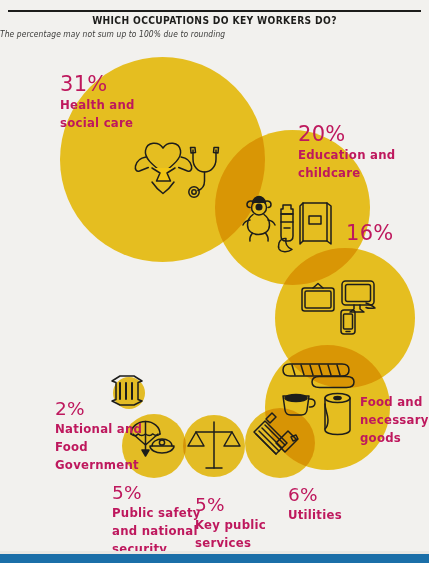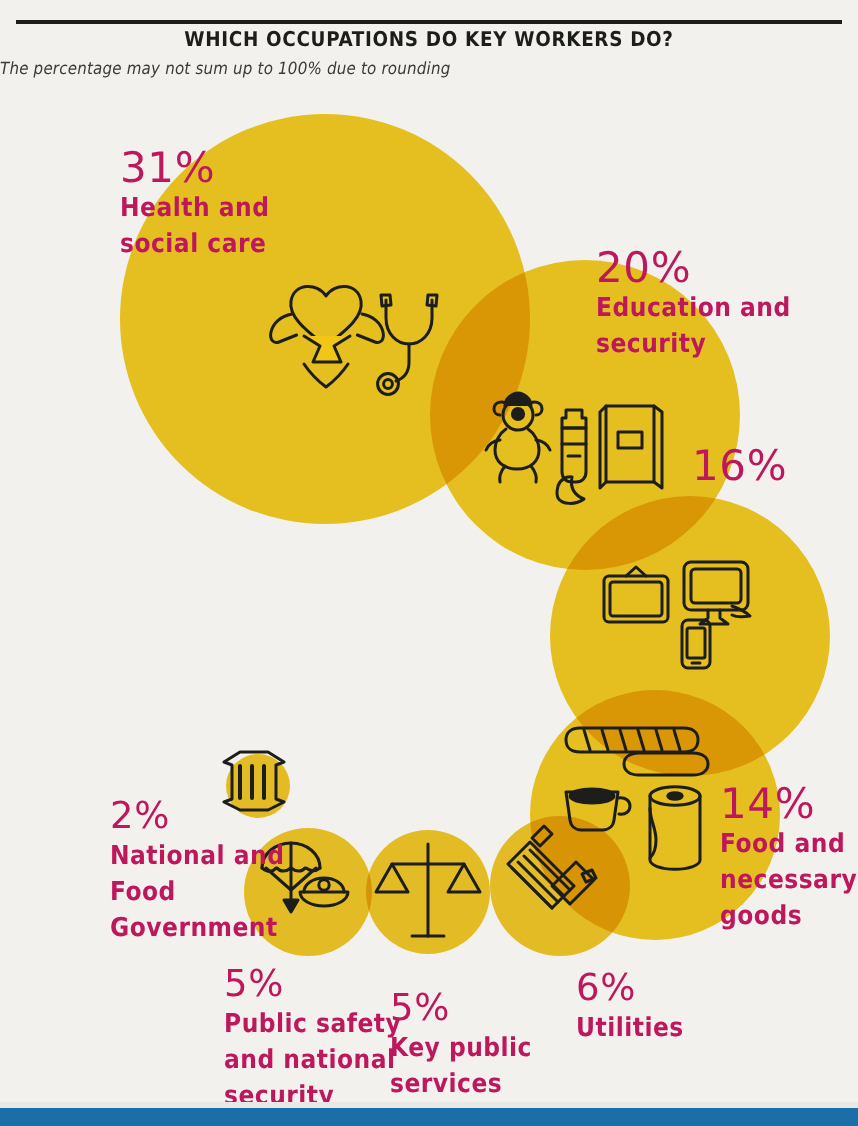--- a/index.html
+++ b/index.html
@@ -228,29 +228,28 @@
 
   <div class="label" style="left:60px; top:74px;">
     <div class="pct">31%</div>
     <div class="cap">Health and
 social care</div>
   </div>
 
   <div class="label" style="left:298px; top:124px;">
     <div class="pct">20%</div>
     <div class="cap">Education and
-security</div>
+childcare</div>
   </div>
 
   <div class="label" style="left:346px; top:223px;">
     <div class="pct">16%</div>
   </div>
 
   <div class="label" style="left:360px; top:392px;">
-    <div class="pct">14%</div>
     <div class="cap">Food and
 necessary
 goods</div>
   </div>
 
   <div class="label" style="left:288px; top:486px;">
     <div class="pct small">6%</div>
     <div class="cap">Utilities</div>
   </div>
 

